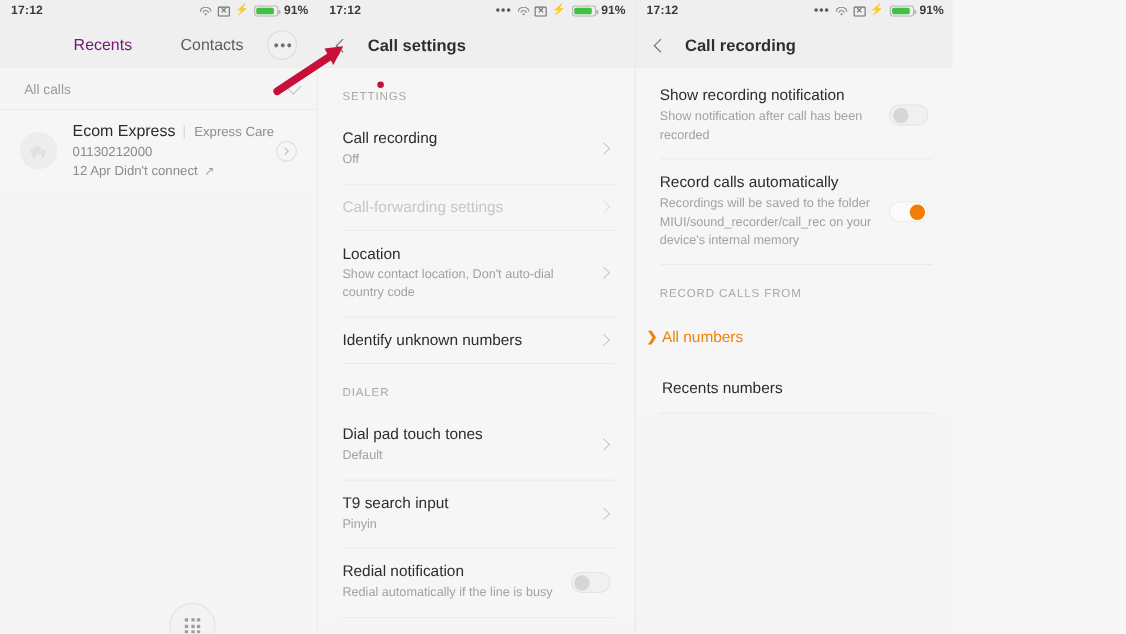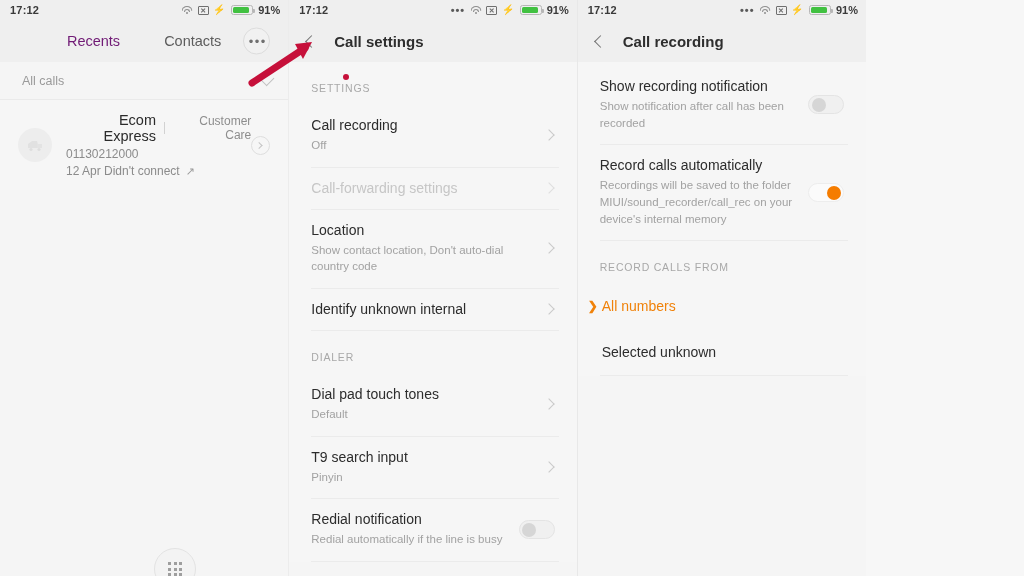--- a/index.html
+++ b/index.html
@@ -235,21 +235,21 @@
           <path d="M2 10h9V3H6L2 6z" fill="#d8d8d8"></path>
           <path d="M11 10h5V6h-4l-1-3z" fill="#dcdcdc"></path>
           <circle cx="5" cy="11.5" r="1.6" fill="#d2d2d2"></circle>
           <circle cx="13" cy="11.5" r="1.6" fill="#d2d2d2"></circle>
         </svg>
       </div>
       <div class="call-meta">
         <div class="call-line1">
           <span class="call-name">Ecom Express</span>
           <span class="call-sep"></span>
-          <span class="call-org">Customer Care</span>
+          <span class="call-org">Express Care</span>
         </div>
         <div class="call-num">01130212000</div>
         <div class="call-when">
           <span>12 Apr Didn't connect</span>
           <span class="out-arrow">↗</span>
         </div>
       </div>
       <div class="row-info">
           <i></i>
         </div>
@@ -315,21 +315,21 @@
       <div class="item">
         <div class="texts">
           <div class="t1">Location</div>
           <div class="t2">Show contact location, Don't auto-dial country code</div>
         </div>
         <span class="chev-right"></span>
       </div>
 
       <div class="item">
         <div class="texts">
-          <div class="t1">Identify unknown internal</div>
+          <div class="t1">Identify unknown numbers</div>
         </div>
         <span class="chev-right"></span>
       </div>
 
       <div class="sep"></div>
       <div class="grouphdr">DIALER</div>
 
       <div class="item">
         <div class="texts">
           <div class="t1">Dial pad touch tones</div>
@@ -407,21 +407,21 @@
       <div class="sep"></div>
       <div class="grouphdr">RECORD CALLS FROM</div>
 
       <div class="opt sel">
         <span class="marker">❯</span>
         <span class="olabel">All numbers</span>
       </div>
 
       <div class="opt">
         <span class="marker"></span>
-        <span class="olabel">Selected unknown</span>
+        <span class="olabel">Recents numbers</span>
       </div>
       <div class="sep"></div>
     </div>
   </div>
 
   <svg class="anno-arrow" width="1024" height="576">
     <line x1="252" y1="83" x2="305" y2="48" stroke="#c6103a" stroke-width="7" stroke-linecap="round"></line>
     <polygon points="312,42 295,44 303,59" fill="#c6103a"></polygon>
   </svg>
   <div class="anno-dot"></div>

